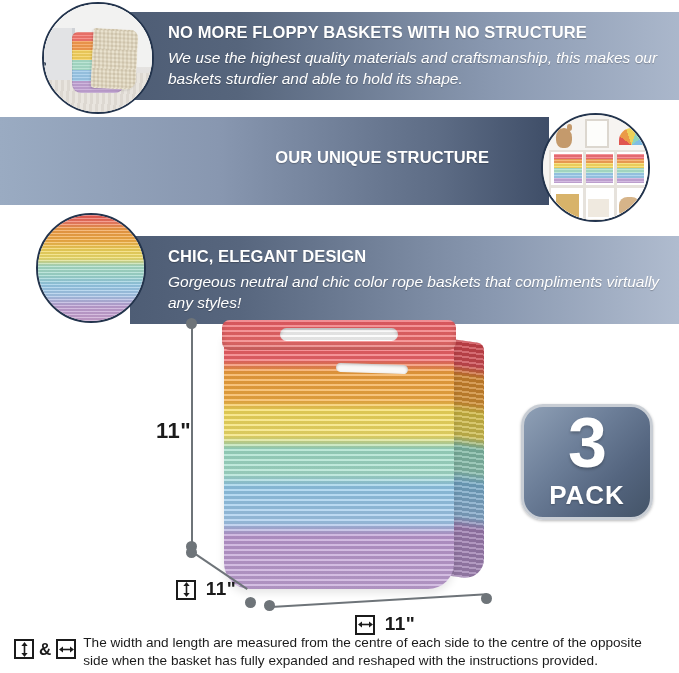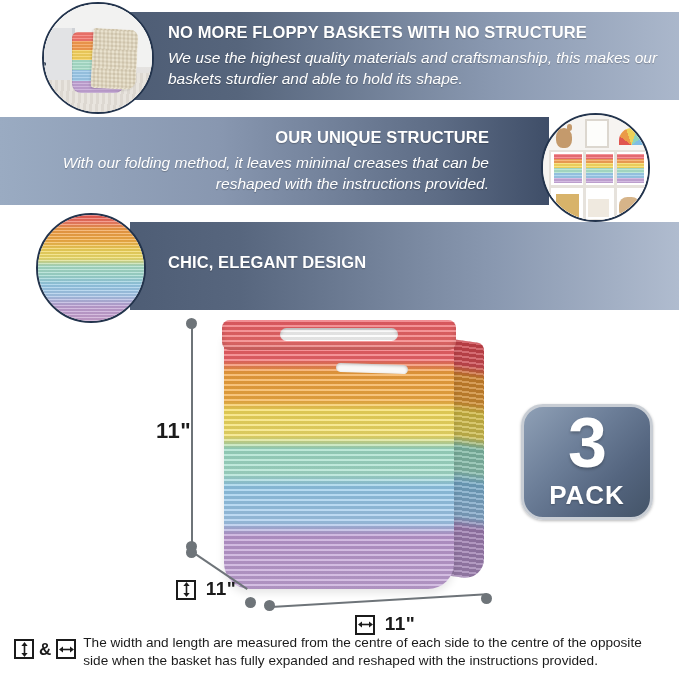--- a/index.html
+++ b/index.html
@@ -19,21 +19,21 @@
     display:flex;
     flex-direction:column;
     justify-content:center;
   }
   .banner-1{left:130px;top:12px;width:597px;
     background:linear-gradient(to right,#4e5d75 0%,#56657c 18%,#8b9ab2 62%,#b3bfd2 100%);
     padding:6px 14px 6px 38px;align-items:flex-start;}
   .banner-2{left:0px;top:117px;width:549px;
     background:linear-gradient(to right,#9aabc2 0%,#8897b0 40%,#5d6c85 80%,#3f4e68 100%);
     padding:6px 60px 6px 14px;align-items:flex-end;}
-  .banner-3{left:130px;top:222px;width:549px;
+  .banner-3{left:130px;top:236px;width:549px;
     background:linear-gradient(to right,#4e5d75 0%,#57667e 20%,#8998b0 66%,#b0bccf 100%);
     padding:6px 14px 6px 38px;align-items:flex-start;}
 
   .banner-title{
     color:#ffffff;
     font-weight:bold;
     font-size:16.5px;
     letter-spacing:0.1px;
     line-height:1.1;
     white-space:nowrap;
@@ -200,21 +200,20 @@
   <div class="p1-rug"></div>
   <div class="p1-sofa">
       <div class="p1-sofa-leg"></div>
     </div>
   <div class="p1-basket"></div>
   <div class="p1-towel"></div>
 </div>
 
 <div class="banner banner-2">
   <div class="banner-title">OUR UNIQUE STRUCTURE</div>
-  <div class="banner-body">With our folding method, it leaves minimal creases that can be reshaped with the instructions provided.</div>
 </div>
 <div class="photo photo-2">
   <div class="p2-bg"></div>
   <div class="p2-bear"></div>
   <div class="p2-frame"></div>
   <div class="p2-rainbow"></div>
   <div class="p2-shelf">
     <div class="p2-bin" style="left:3%;width:29%;"></div>
     <div class="p2-bin" style="left:35%;width:29%;"></div>
     <div class="p2-bin" style="left:67%;width:29%;"></div>
@@ -222,20 +221,21 @@
     <div class="p2-div" style="left:33%;top:0;width:3px;height:100%;"></div>
     <div class="p2-div" style="left:65%;top:0;width:3px;height:100%;"></div>
     <div class="p2-book" style="left:5%;width:24%;height:34%;"></div>
     <div class="p2-book" style="left:38%;width:22%;height:26%;background:#efe9df;"></div>
     <div class="p2-book" style="left:70%;width:22%;height:30%;background:#d6b489;border-radius:40% 40% 6px 6px;"></div>
   </div>
 </div>
 
 <div class="banner banner-3">
   <div class="banner-title">CHIC, ELEGANT DESIGN</div>
+  <div class="banner-body">Gorgeous neutral and chic color rope baskets that compliments virtually any styles!</div>
 </div>
 <div class="photo photo-3">
   <div class="p3-rope"></div>
 </div>
 
 <div class="badge">
   <div class="badge-num">3</div>
   <div class="badge-word">PACK</div>
 </div>
 

